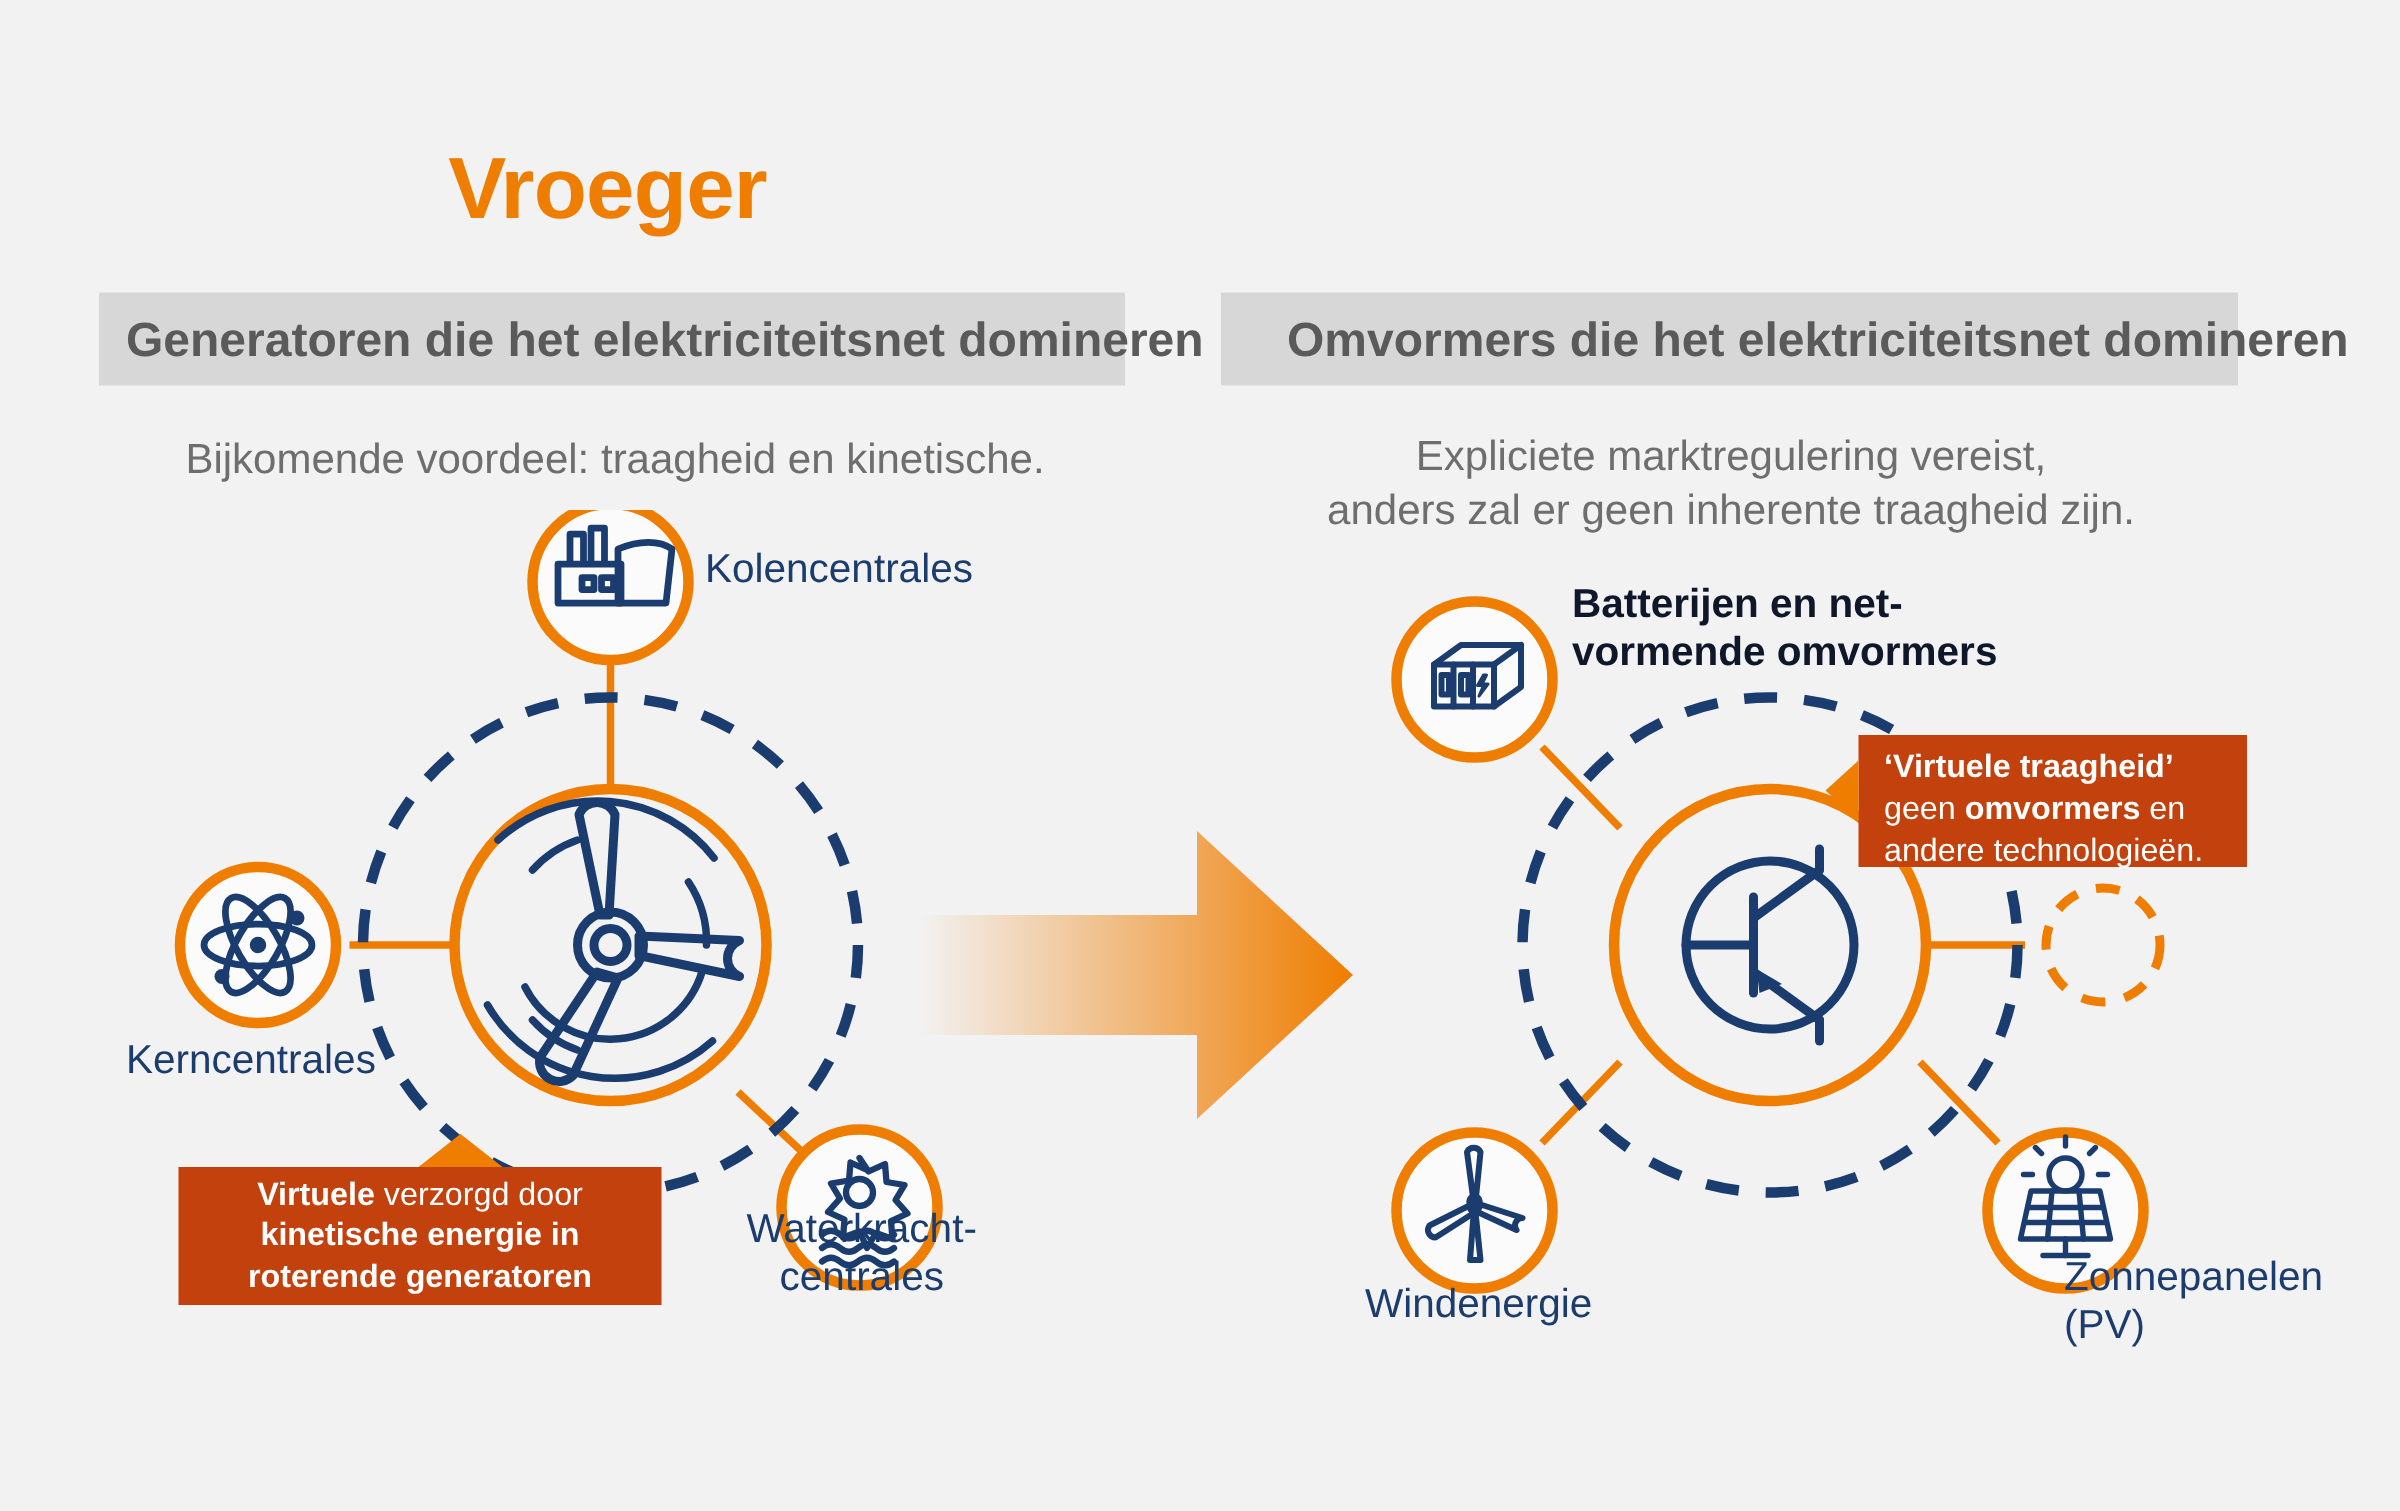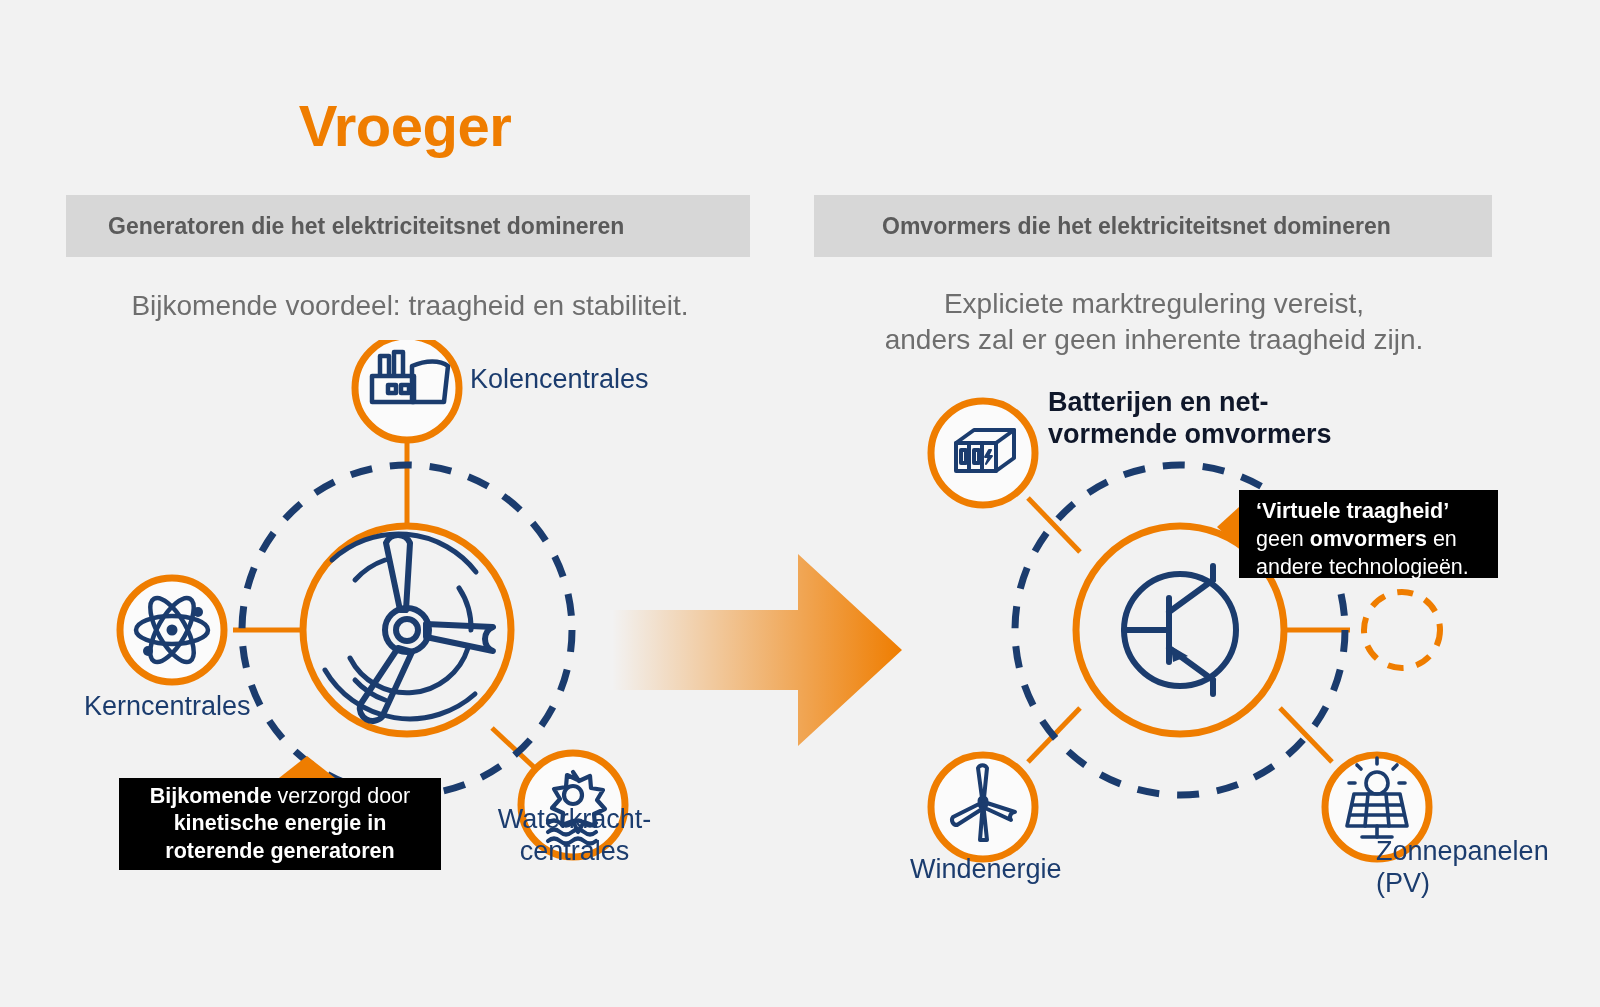--- a/index.html
+++ b/index.html
@@ -26,25 +26,24 @@
 
   
   .band {
     position: absolute;
     background: #d7d7d7;
     height: 62px;
     display: flex;
     align-items: center;
   }
   .band span {
-    font-size: 23px;
+    font-size: 32px;
     font-weight: bold;
     color: #5a5a5a;
     white-space: nowrap;
-    margin-left: 24px;
   }
   #band-left  { left: 66px;  top: 195px; width: 684px; }
   #band-left span  { padding-left: 18px; }
   #band-right { left: 814px; top: 195px; width: 678px; }
   #band-right span { padding-left: 44px; }
 
   
   .subcap {
     position: absolute;
     font-size: 28px;
@@ -79,21 +78,21 @@
   #lbl-hydro  { left: 487px; top: 804px; width: 175px; text-align: center; }
 
   #lbl-battery{ left: 1048px; top: 386px; line-height: 1.2; }
   #lbl-other  { left: 1336px; top: 673px; }
   #lbl-wind   { left: 910px;  top: 854px; }
   #lbl-solar  { left: 1376px; top: 836px; }
 
   
   .callout {
     position: absolute;
-    background: #000000;
+    background: #c2410c;
     color: #ffffff;
   }
   #callout-left {
     left: 119px; top: 778px; width: 322px; height: 92px;
     display: flex; align-items: center; justify-content: center;
     text-align: center;
     font-size: 21.5px; line-height: 1.28;
   }
   #callout-left .pointer {
     position: absolute; left: 160px; top: -22px;
@@ -123,21 +122,21 @@
 
   <div class="panel-title" id="title-left">Vroeger</div>
 
   <div class="band" id="band-left">
     <span>Generatoren die het elektriciteitsnet domineren</span>
   </div>
   <div class="band" id="band-right">
     <span>Omvormers die het elektriciteitsnet domineren</span>
   </div>
 
-  <div class="subcap" id="subcap-left">Bijkomende voordeel: traagheid en stabiliteit.</div>
+  <div class="subcap" id="subcap-left">Bijkomende voordeel: traagheid en kinetische.</div>
   <div class="subcap" id="subcap-right" style="white-space:pre-line">Expliciete marktregulering vereist,
 anders zal er geen inherente traagheid zijn.</div>
 
   <svg id="arrow" width="320" height="220" viewBox="0 0 320 220">
     <defs>
       <linearGradient id="agrad" x1="0" y1="0" x2="1" y2="0">
         <stop offset="0%" stop-color="#EF7D00" stop-opacity="0"></stop>
         <stop offset="100%" stop-color="#EF7D00" stop-opacity="1"></stop>
       </linearGradient>
     </defs>
@@ -204,21 +203,21 @@
   </svg>
 
   <div class="node-label" id="lbl-coal">Kolencentrales</div>
   <div class="node-label" id="lbl-nuclear">Kerncentrales</div>
   <div class="node-label" id="lbl-hydro">Waterkracht-
 centrales</div>
 
   <div class="callout" id="callout-left">
     <div class="pointer"></div>
     <div>
-      <div><b>Bijkomende</b><span> verzorgd door</span></div>
+      <div><b>Virtuele</b><span> verzorgd door</span></div>
       <div><b>kinetische energie in</b></div>
       <div><b>roterende generatoren</b></div>
     </div>
   </div>
 
   <svg class="diagram" id="diagram-right" width="660" height="620" viewBox="0 0 660 620">
 
     <g stroke="#EF7D00" stroke-width="5" fill="none">
       <line x1="148" y1="158" x2="200" y2="212"></line>
       <line x1="400" y1="290" x2="470" y2="290"></line>

